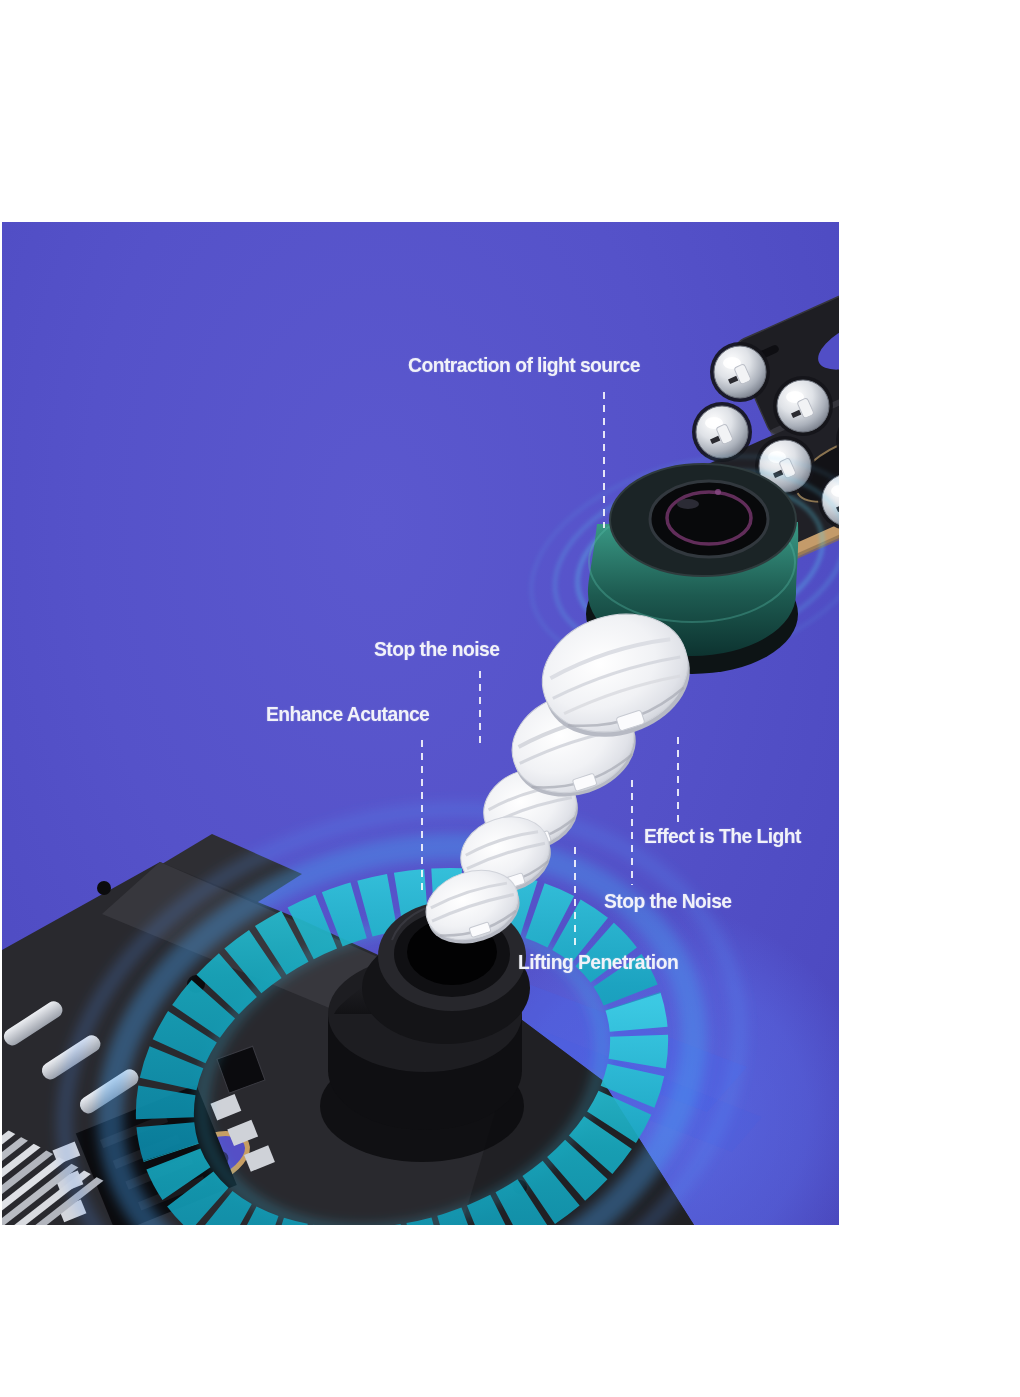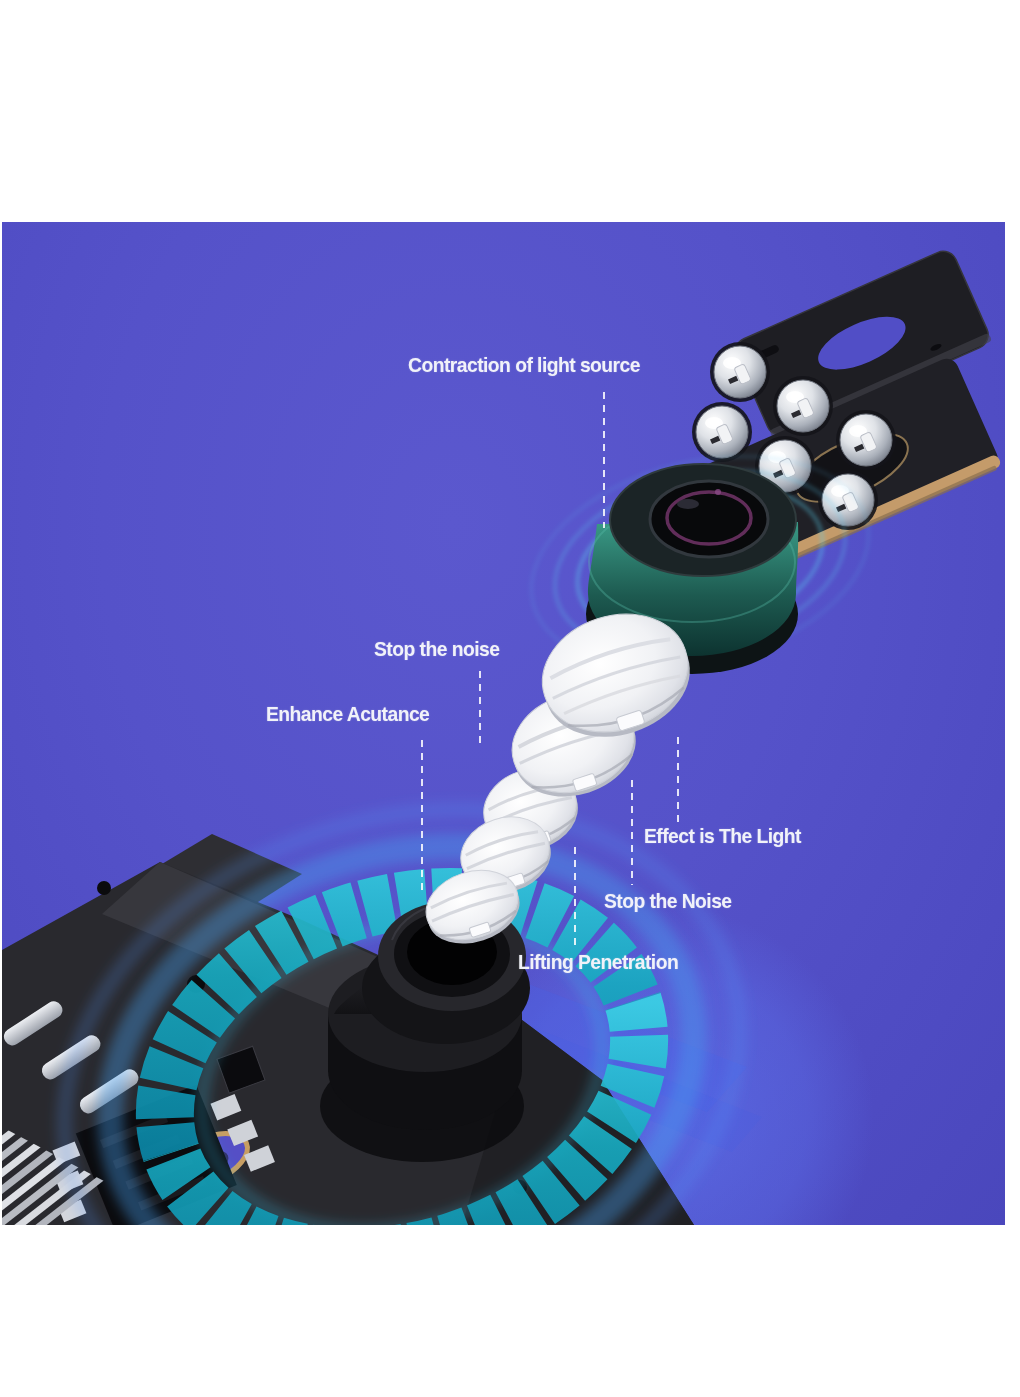--- a/index.html
+++ b/index.html
@@ -1,18 +1,18 @@
 <!DOCTYPE html>
 <html><head>
 <meta charset="utf-8">
 <style>
   html,body{margin:0;padding:0;background:#fff;}
   .page{position:relative;width:1020px;height:1397px;background:#ffffff;overflow:hidden;
         font-family:"Liberation Sans", sans-serif;}
-  .photo{position:absolute;left:2px;top:222px;width:1003px;height:1003px;overflow:hidden;
+  .photo{position:absolute;left:2px;top:222px;width:837px;height:1003px;overflow:hidden;
          background:radial-gradient(ellipse at 45% 30%, #5b58ce 0%, #5552c9 45%, #4e4bc2 80%, #4a47bc 100%);}
   .photo svg{position:absolute;left:0;top:0;}
   .lbl{position:absolute;color:#f1f2f9;font-size:21px;font-weight:700;letter-spacing:-0.6px;
        white-space:nowrap;transform:scaleX(0.92);transform-origin:left top;
        text-shadow:0 0 2px rgba(255,255,255,0.28);}
   .lbl-contraction{left:406px;top:131px;}
   .lbl-stop1{left:372px;top:415px;}
   .lbl-enhance{left:264px;top:480px;}
   .lbl-effect{left:642px;top:602px;}
   .lbl-stop2{left:602px;top:667px;}

